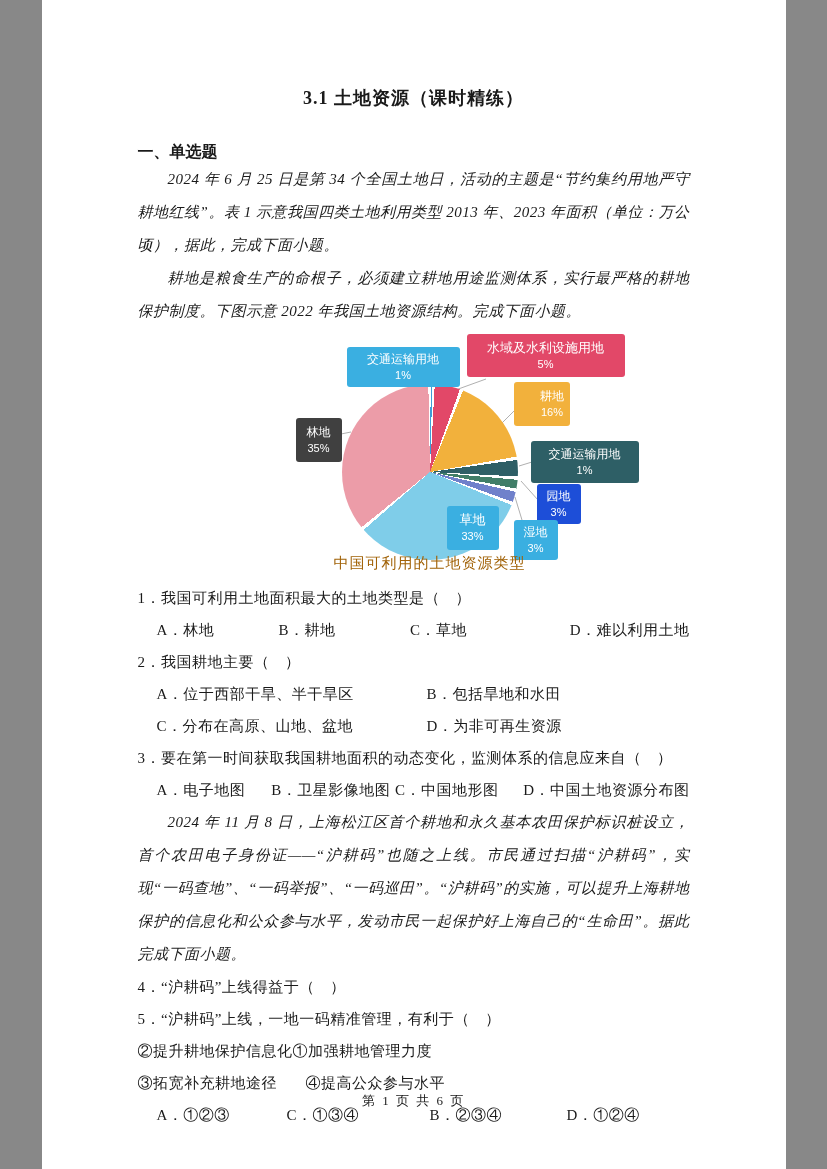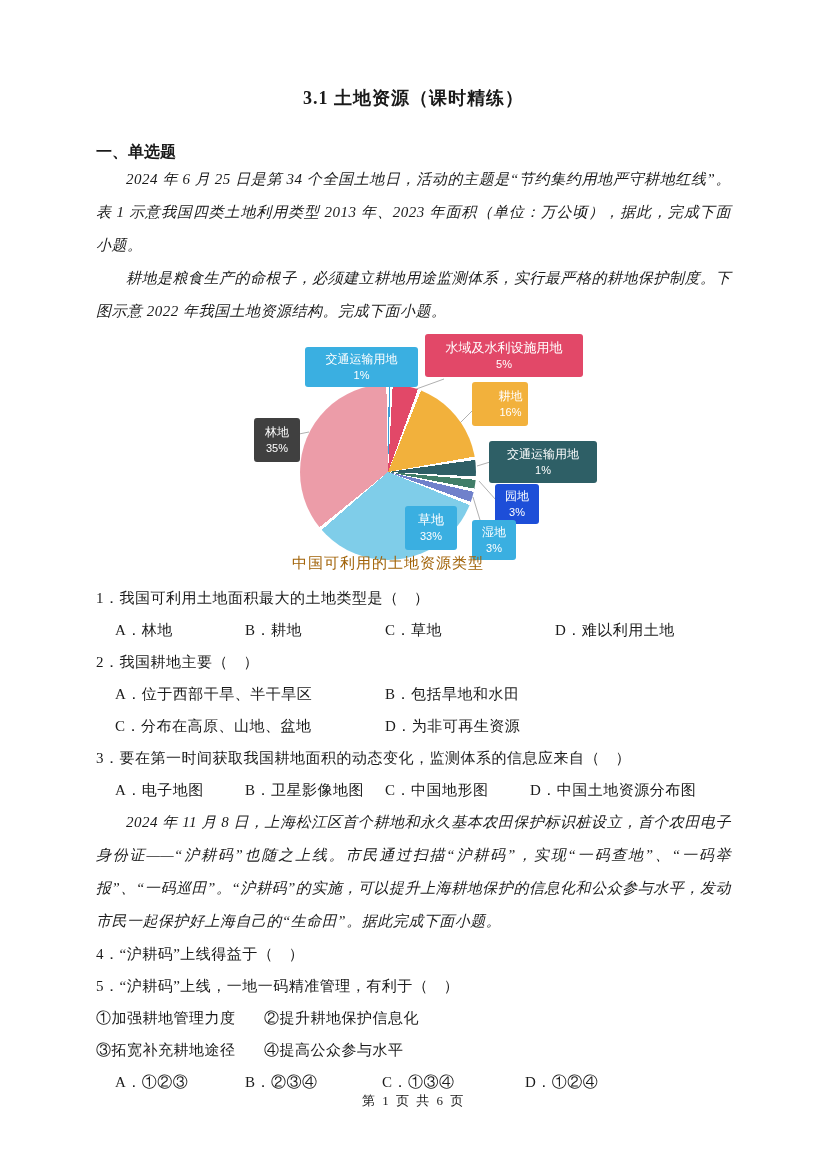--- a/index.html
+++ b/index.html
@@ -1,18 +1,18 @@
 <!DOCTYPE html>
 <html><head>
 <meta charset="utf-8">
 <style>
   * { margin:0; padding:0; box-sizing:border-box; }
   html,body { background:#888; }
   .page {
-    width:827px; height:1169px; margin:0 auto; background:#ffffff;
+    width:744px; height:1169px; margin:0 auto; background:#ffffff;
     position:relative; overflow:hidden;
     font-family:"Liberation Serif","DejaVu Serif",serif;
     color:#1a1a1a;
   }
   .title {
     padding-top:86px; text-align:center;
     font-size:18px; font-weight:bold; letter-spacing:1px;
   }
   .content { padding:0 96px; }
   .section { margin-top:32px; font-size:16px; font-weight:bold; }
@@ -170,31 +170,31 @@
 
       <p class="para kaiti">2024 年 11 月 8 日，上海松江区首个耕地和永久基本农田保护标识桩设立，首个农田电子身份证——“沪耕码”也随之上线。市民通过扫描“沪耕码”，实现“一码查地”、“一码举报”、“一码巡田”。“沪耕码”的实施，可以提升上海耕地保护的信息化和公众参与水平，发动市民一起保护好上海自己的“生命田”。据此完成下面小题。</p>
 
       <div>
         <p class="stem">4．“沪耕码”上线得益于（　）</p>
       </div>
 
       <div>
         <p class="stem">5．“沪耕码”上线，一地一码精准管理，有利于（　）</p>
         <div class="items">
+          <span class="opt">②提升耕地保护信息化</span>
           <span class="opt item1">①加强耕地管理力度</span>
-          <span class="opt">②提升耕地保护信息化</span>
         </div>
         <div class="items">
           <span class="opt item1">③拓宽补充耕地途径</span>
           <span class="opt">④提高公众参与水平</span>
         </div>
         <div class="opts">
           <span class="opt w130">A．①②③</span>
+          <span class="opt w143">C．①③④</span>
           <span class="opt w137">B．②③④</span>
-          <span class="opt w143">C．①③④</span>
           <span class="opt">D．①②④</span>
         </div>
       </div>
 
     </div>
   </div>
 
   <div class="footer">第 1 页 共 6 页</div>
 </div>
 

